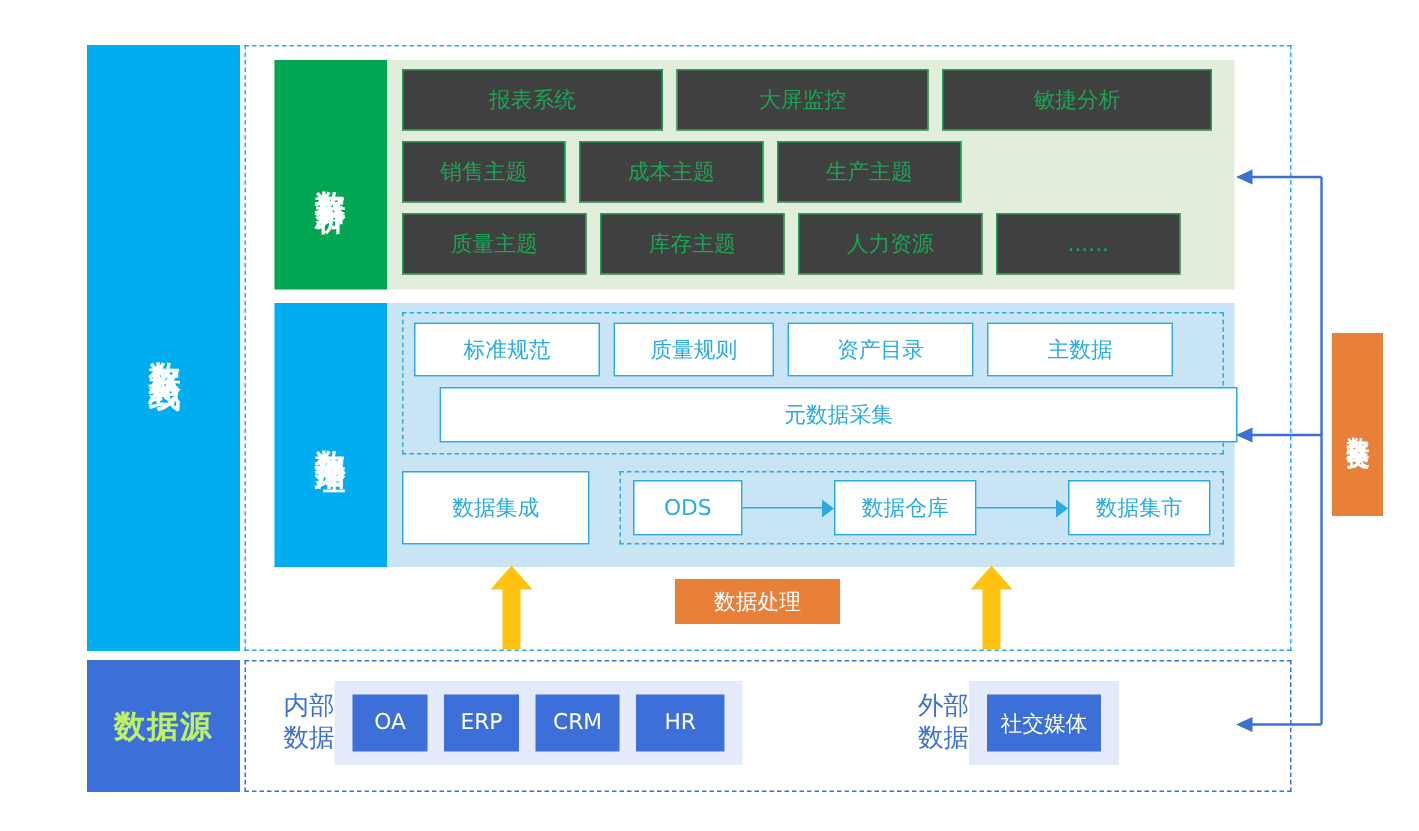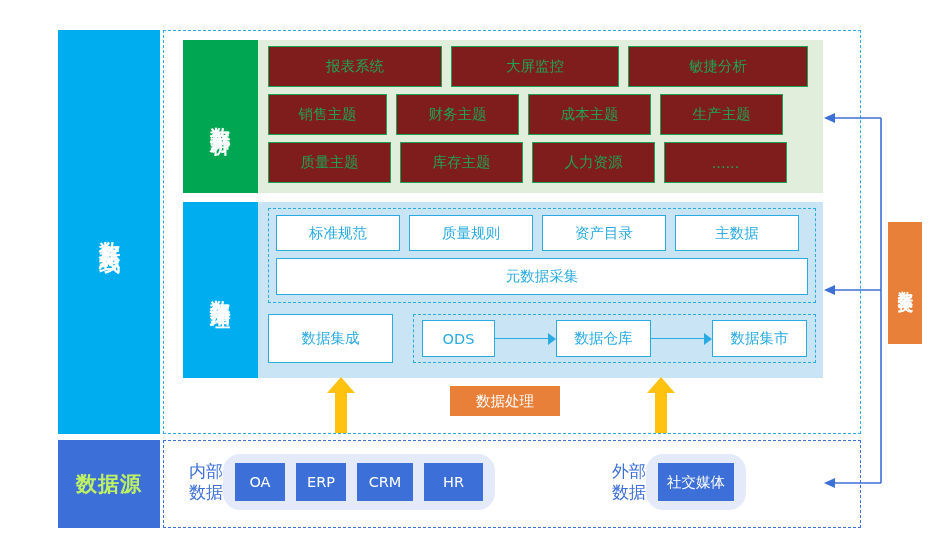--- a/index.html
+++ b/index.html
@@ -36,39 +36,39 @@
   #platform-region{left:163px;top:30px;width:698px;height:404px;}
   #source-region{left:163px;top:440px;width:698px;height:88px;}
 
   
   #analysis-layer{left:183px;top:40px;width:640px;height:153px;background:#E2EEDC;}
   #analysis-label{left:183px;top:40px;width:75px;height:153px;background:#00A651;}
   #analysis-label .vtext{font-size:20px;letter-spacing:3px;}
   #analysis-body{left:268px;top:46px;width:548px;height:141px;}
   .grow{display:flex;gap:9px;margin-bottom:7px;}
   .gbox{
-    height:41px;background:#7f1d1d;border:1.3px solid #1EA356;
+    height:41px;background:#404040;border:1.3px solid #1EA356;
     color:#1EA356;font-size:14.5px;display:flex;align-items:center;
     justify-content:center;box-sizing:border-box;white-space:nowrap;
   }
 
   
   #gov-layer{left:183px;top:202px;width:640px;height:176px;background:#C9E5F5;}
   #gov-label{left:183px;top:202px;width:75px;height:176px;background:#00AEEF;}
   #gov-label .vtext{font-size:20px;letter-spacing:3px;}
   #gov-body{left:268px;top:208px;width:548px;height:164px;}
 
   #gov-meta-box{border:1.4px dashed #29ABE2;padding:6px 7px 7px 7px;box-sizing:border-box;}
   .brow{display:flex;gap:9px;}
   .bbox{
     height:36px;background:#ffffff;border:1.4px solid #29ABE2;
     color:#29ABE2;font-size:14.5px;display:flex;align-items:center;
     justify-content:center;box-sizing:border-box;white-space:nowrap;
   }
-  #meta-wide{margin-top:7px;height:37px;width:100%;}
+  #meta-wide{margin-top:7px;height:37px;width:100%;margin-left:17px;}
 
   #gov-flow-row{display:flex;align-items:stretch;margin-top:11px;height:49px;}
   #integration-box{width:125px;height:49px;}
   #warehouse-chain{
     margin-left:20px;flex:1;border:1.4px dashed #29ABE2;box-sizing:border-box;
     display:flex;align-items:center;padding:0 8px;height:49px;
   }
   .wbox{height:37px;background:#fff;border:1.4px solid #29ABE2;color:#29ABE2;
         font-size:14.5px;display:flex;align-items:center;justify-content:center;
         box-sizing:border-box;white-space:nowrap;}
@@ -86,21 +86,21 @@
   .uparrow{width:28px;height:56px;}
   #uparrow-left{left:327px;top:377px;}
   #uparrow-right{left:647px;top:377px;}
 
   
   #internal-group{left:177px;top:450px;width:420px;height:64px;display:flex;align-items:center;}
   #external-group{left:600px;top:450px;width:252px;height:64px;display:flex;align-items:center;}
   .grp-label{color:#3C6FD7;font-size:17px;line-height:1.22;width:46px;text-align:right;
              white-space:pre-line;flex:none;}
   .chip-tray{background:#E4EAFA;display:flex;align-items:center;gap:11px;
-             padding:9px 12px;box-sizing:border-box;height:56px;border-radius:17px;}
+             padding:9px 12px;box-sizing:border-box;height:56px;}
   .chip{background:#3C6FD7;color:#ffffff;font-size:14.5px;height:38px;
         display:flex;align-items:center;justify-content:center;padding:0 9px;
         box-sizing:border-box;white-space:nowrap;}
 
   
   #exchange-wires{left:820px;top:100px;width:90px;height:400px;pointer-events:none;}
 </style>
 </head>
 <body>
 
@@ -118,43 +118,42 @@
 <div class="abs vbar" id="analysis-label">
   <span class="vtext">数据分析</span>
 </div>
 <div class="abs" id="analysis-body">
   <div class="grow">
     <div class="gbox" style="width:174px">报表系统</div>
     <div class="gbox" style="width:168px">大屏监控</div>
     <div class="gbox" style="width:180px">敏捷分析</div>
   </div>
   <div class="grow">
-    <div class="gbox" style="width:119px">销售主题</div>
-    <div class="gbox" style="width:123px">财务主题</div>
+    <div class="gbox" style="width:109px">销售主题</div>
     <div class="gbox" style="width:123px">成本主题</div>
     <div class="gbox" style="width:123px">生产主题</div>
   </div>
   <div class="grow">
     <div class="gbox" style="width:123px">质量主题</div>
     <div class="gbox" style="width:123px">库存主题</div>
     <div class="gbox" style="width:123px">人力资源</div>
     <div class="gbox" style="width:123px">......</div>
   </div>
 </div>
 
 <div class="abs" id="gov-layer"></div>
 <div class="abs vbar" id="gov-label">
   <span class="vtext">数据治理</span>
 </div>
 <div class="abs" id="gov-body">
 
   <div id="gov-meta-box">
     <div class="brow">
       <div class="bbox" style="width:124px">标准规范</div>
-      <div class="bbox" style="width:124px">质量规则</div>
+      <div class="bbox" style="width:107px">质量规则</div>
       <div class="bbox" style="width:124px">资产目录</div>
       <div class="bbox" style="width:124px">主数据</div>
     </div>
     <div class="bbox" id="meta-wide">元数据采集</div>
   </div>
 
   <div id="gov-flow-row">
     <div class="wbox" id="integration-box">数据集成</div>
     <div id="warehouse-chain">
       <div class="wbox" style="width:73px">ODS</div>

